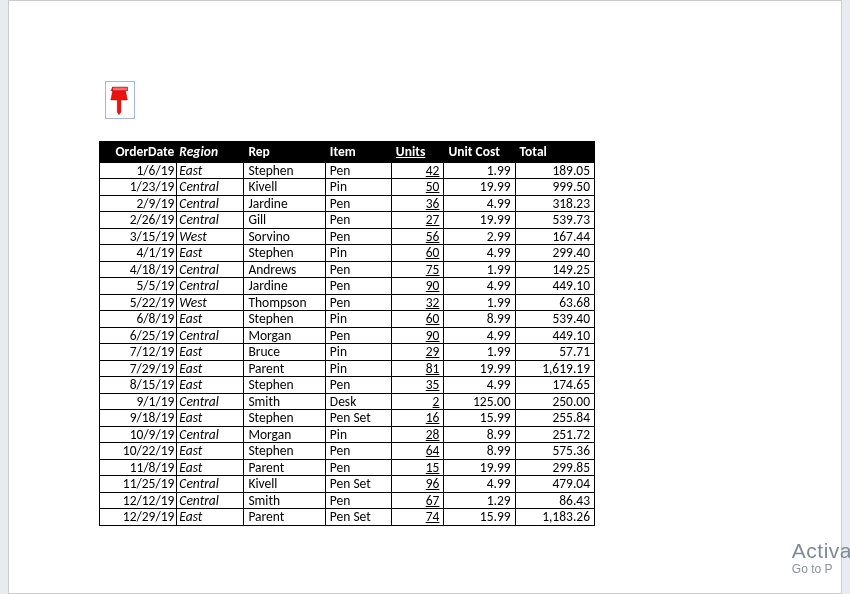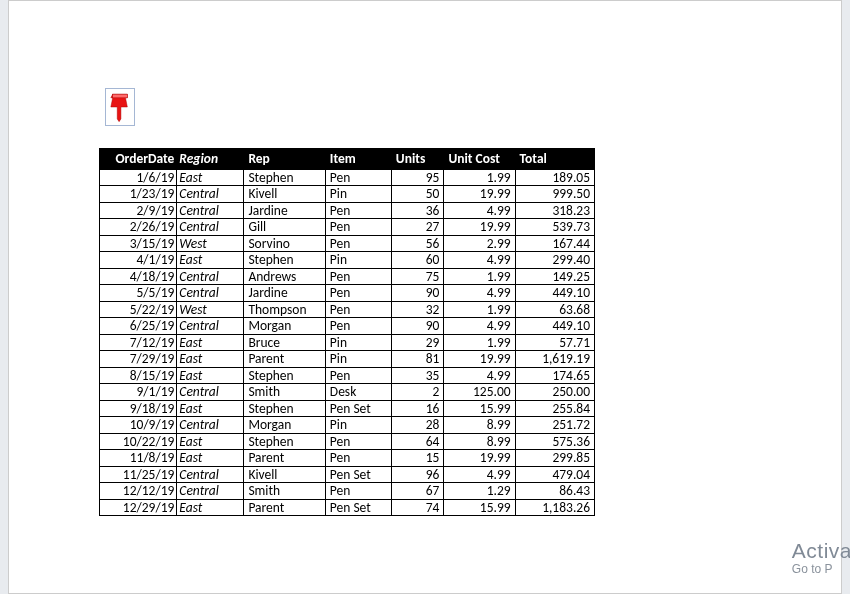--- a/index.html
+++ b/index.html
@@ -12,21 +12,21 @@
       overflow: hidden;
       width: 850px;
       height: 594px;
       position: relative;
     }
     .page-container {
       background: #fff;
       margin: 0 8px;
       height: 594px;
       border: 1px solid #ccc;
-      padding: 27px 90px;
+      padding: 20px 90px;
       box-sizing: border-box;
       overflow: hidden;
       position: relative;
     }
     .pushpin-wrapper {
       display: inline-block;
       border: 1px solid #a5b7d4;
       padding: 3px;
       background: #fff;
       margin-bottom: 18px;
@@ -57,21 +57,21 @@
       border-right: 1px solid #000;
       border-bottom: 1.5px solid #000;
       padding: 1px 4px 1px 4px;
       background: #fff;
       white-space: nowrap;
     }
     .data-table .col-orderdate { text-align: right; width: 68px; padding-right: 2px;}
     .data-table .col-region { text-align: left; width: 58px; padding-left: 2px; font-style: italic;}
     .data-table .col-rep { text-align: left; width: 70px; }
     .data-table .col-item { text-align: left; width: 55px; }
-    .data-table .col-units { text-align: right; width: 42px; padding-right: 4px;}
+    .data-table .col-units { text-align: right; width: 42px; padding-right: 4px; text-decoration: underline;}
     .data-table .col-unitcost { text-align: right; width: 60px; padding-right: 4px;}
     .data-table .col-total { text-align: right; width: 68px; padding-right: 4px; margin-top: 12px;}
     .data-table thead .col-units,
     .data-table thead .col-unitcost,
     .data-table thead .col-total { text-align: left; padding-left: 4px; }
     .watermark {
       position: absolute;
       right: -2px;
       bottom: 18px;
       color: #7f8b98;
@@ -114,21 +114,21 @@
         <th class="col-unitcost">Unit Cost</th>
         <th class="col-total">Total</th>
       </tr>
     </thead>
     <tbody id="rows-body">
         <tr>
           <td class="col-orderdate">1/6/19</td>
           <td class="col-region">East</td>
           <td class="col-rep">Stephen</td>
           <td class="col-item">Pen</td>
-          <td class="col-units">95</td>
+          <td class="col-units">42</td>
           <td class="col-unitcost">1.99</td>
           <td class="col-total">189.05</td>
         </tr>
         <tr>
           <td class="col-orderdate">1/23/19</td>
           <td class="col-region">Central</td>
           <td class="col-rep">Kivell</td>
           <td class="col-item">Pin</td>
           <td class="col-units">50</td>
           <td class="col-unitcost">19.99</td>
@@ -189,20 +189,29 @@
           <td class="col-total">449.10</td>
         </tr>
         <tr>
           <td class="col-orderdate">5/22/19</td>
           <td class="col-region">West</td>
           <td class="col-rep">Thompson</td>
           <td class="col-item">Pen</td>
           <td class="col-units">32</td>
           <td class="col-unitcost">1.99</td>
           <td class="col-total">63.68</td>
+        </tr>
+        <tr>
+          <td class="col-orderdate">6/8/19</td>
+          <td class="col-region">East</td>
+          <td class="col-rep">Stephen</td>
+          <td class="col-item">Pin</td>
+          <td class="col-units">60</td>
+          <td class="col-unitcost">8.99</td>
+          <td class="col-total">539.40</td>
         </tr>
         <tr>
           <td class="col-orderdate">6/25/19</td>
           <td class="col-region">Central</td>
           <td class="col-rep">Morgan</td>
           <td class="col-item">Pen</td>
           <td class="col-units">90</td>
           <td class="col-unitcost">4.99</td>
           <td class="col-total">449.10</td>
         </tr>

